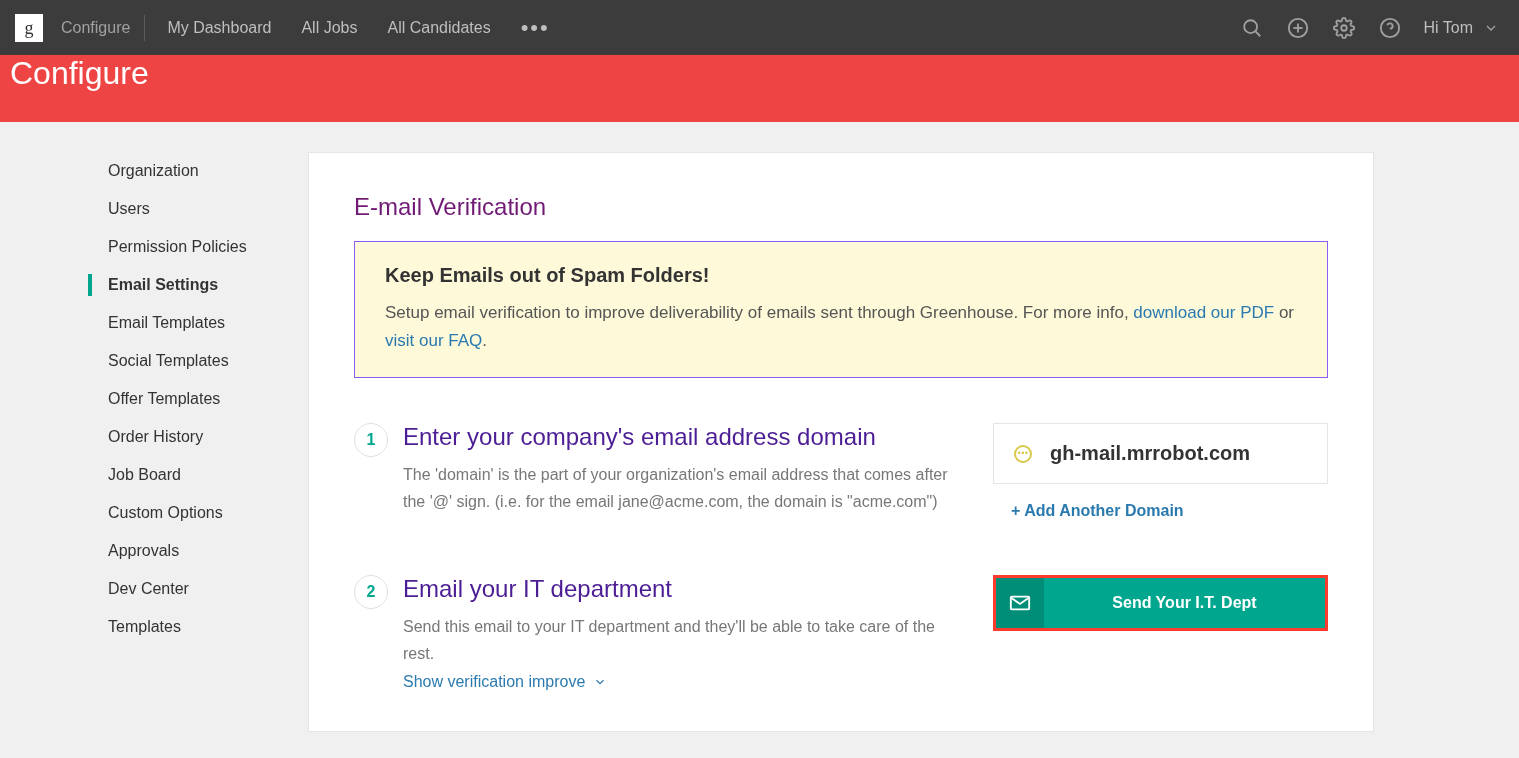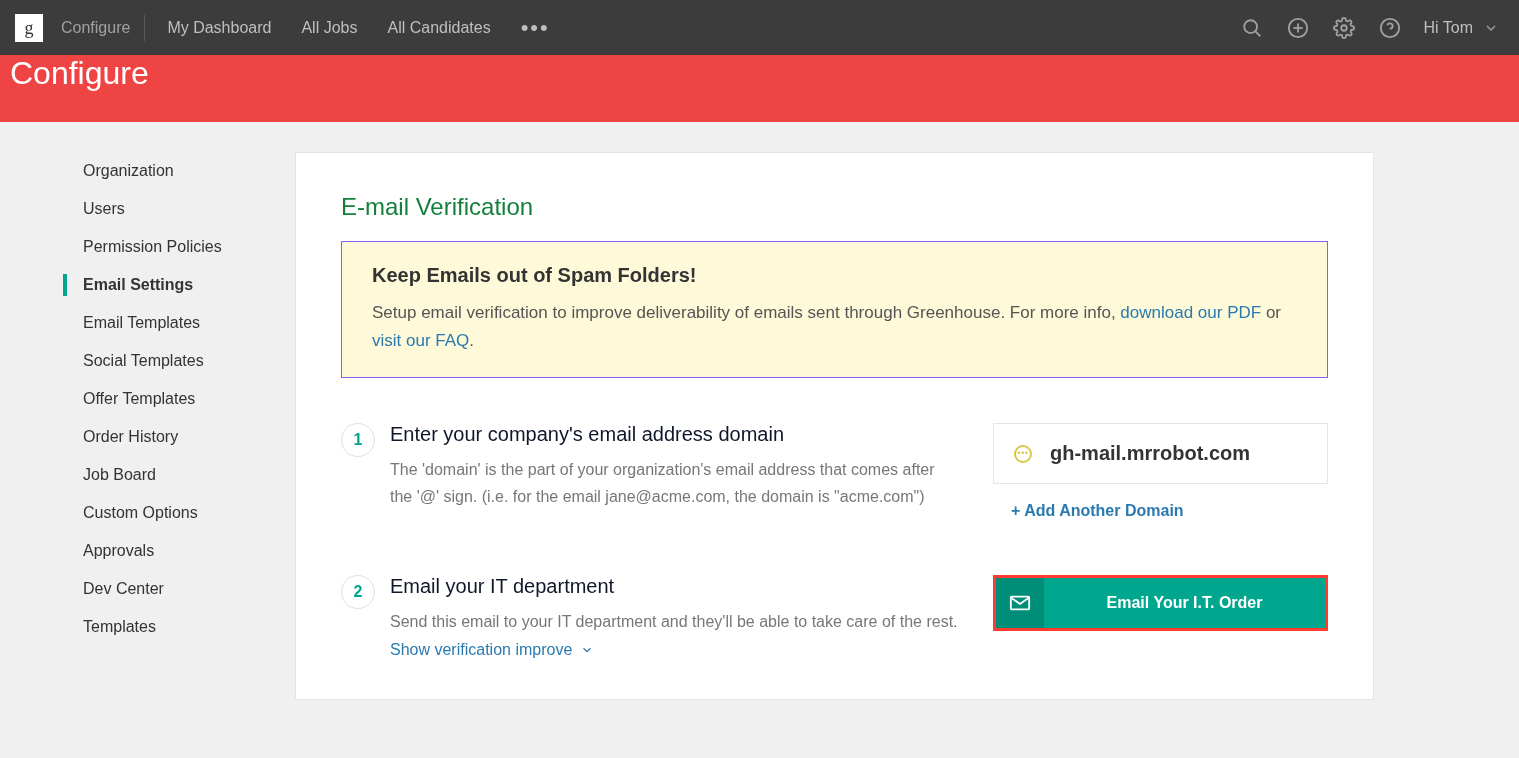--- a/index.html
+++ b/index.html
@@ -15,39 +15,39 @@
     .dots { color: #bfbfbf; font-size: 22px; letter-spacing: 2px; line-height: 1; cursor: pointer; }
     .topbar-right { display: flex; align-items: center; gap: 22px; }
     .top-icon { width: 24px; height: 24px; display: flex; align-items: center; justify-content: center; cursor: pointer; }
     .top-icon svg { width: 22px; height: 22px; stroke: #a0a0a0; fill: none; stroke-width: 2; }
     .user-greeting { color: #bfbfbf; font-size: 16px; cursor: pointer; display: flex; align-items: center; gap: 10px; margin-right: 5px; }
     .user-greeting svg { width: 16px; height: 16px; stroke: #a0a0a0; fill: none; stroke-width: 2; }
     
     .subheader { background: #ef4444; padding: 0 10px 30px 10px; }
     .page-title { color: #fff; font-size: 32px; font-weight: 400; }
     
-    .page-body { display: flex; padding: 30px 145px 0 63px; gap: 42px; align-items: flex-start; }
+    .page-body { display: flex; padding: 30px 145px 0 88px; gap: 30px; align-items: flex-start; }
     
     .sidebar { width: 190px; flex-shrink: 0; }
     .sidebar-item { padding: 10px 0 10px 20px; color: #333; font-size: 16px; cursor: pointer; position: relative; }
     .sidebar-item.active { font-weight: 700; }
     .sidebar-item.active::before { content: ""; position: absolute; left: 0; top: 8px; bottom: 8px; width: 4px; background: #00a78e; }
     
     .main-panel { flex: 1; background: #fff; border: 1px solid #e5e5e5; padding: 40px 45px; }
-    .panel-title { font-size: 24px; font-weight: 400; color: #15803d; margin-bottom: 20px; }
+    .panel-title { font-size: 24px; font-weight: 400; color: #701a75; margin-bottom: 20px; }
     
     .alert-box { background: #fdf9d9; border: 1px solid #8b5cf6; padding: 22px 30px; margin-bottom: 45px; }
     .alert-heading { font-size: 20px; font-weight: 700; color: #333; margin-bottom: 12px; }
     .alert-text { font-size: 17px; line-height: 1.65; color: #555; }
     .alert-text a { color: #2a7ab0; text-decoration: none; }
     
     .step-row { display: flex; gap: 15px; margin-bottom: 55px; align-items: flex-start; }
     .step-num { width: 34px; height: 34px; border: 1px solid #e0e0e0; border-radius: 50%; display: flex; align-items: center; justify-content: center; color: #00a78e; font-size: 16px; font-weight: 600; flex-shrink: 0; }
     .step-content { flex: 1; padding-right: 20px; }
-    .step-title { font-size: 20px; color: #0f172a; margin-bottom: 10px; }
+    .step-title { font-size: 24px; color: #4c1d95; margin-bottom: 10px; }
     .step-desc { font-size: 16px; color: #777; line-height: 1.7; }
     .step-link { color: #2a7ab0; font-size: 16px; cursor: pointer; display: inline-flex; align-items: center; gap: 8px; margin-top: 6px; }
     .step-link svg { width: 14px; height: 14px; stroke: #2a7ab0; fill: none; stroke-width: 2; }
     
     .step-side { width: 335px; flex-shrink: 0; }
     .domain-box { border: 1px solid #e5e5e5; padding: 18px 20px; display: flex; align-items: center; gap: 18px; margin-bottom: 18px; }
     .domain-status-icon { width: 18px; height: 18px; border: 2px solid #d9c94a; border-radius: 50%; display: flex; align-items: center; justify-content: center; flex-shrink: 0; }
     .domain-status-icon span { color: #d9c94a; font-size: 9px; line-height: 1; letter-spacing: 0.5px; }
     .domain-name { font-size: 20px; font-weight: 700; color: #333; }
     .add-domain-link { color: #2a7ab0; font-size: 16px; font-weight: 700; cursor: pointer; padding-left: 18px; }
@@ -171,19 +171,19 @@
         </div>
       </div>
       <div class="step-side">
         <div class="cta-button">
           <div class="cta-icon-part">
             <svg viewBox="0 0 24 24">
                 <rect x="2" y="5" width="20" height="14" rx="1"></rect>
                 <polyline points="2 6 12 13 22 6"></polyline>
               </svg>
           </div>
-          <div class="cta-label-part">Email Your I.T. Order</div>
+          <div class="cta-label-part">Send Your I.T. Dept</div>
         </div>
       </div>
     </div>
 
   </div>
 </div>
 
 </body></html>

